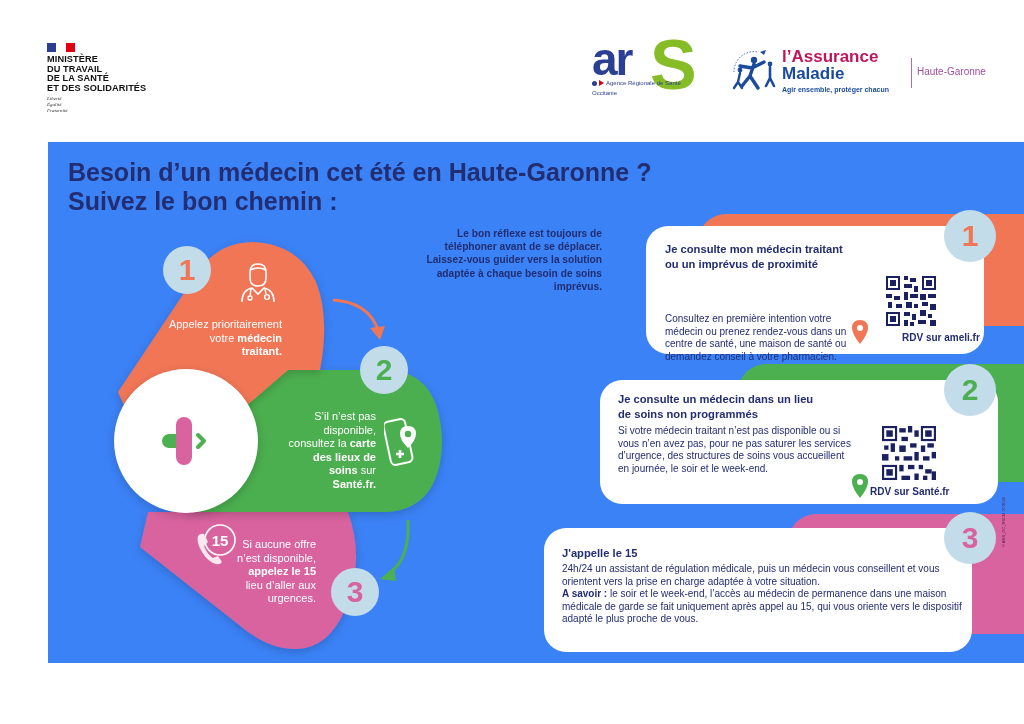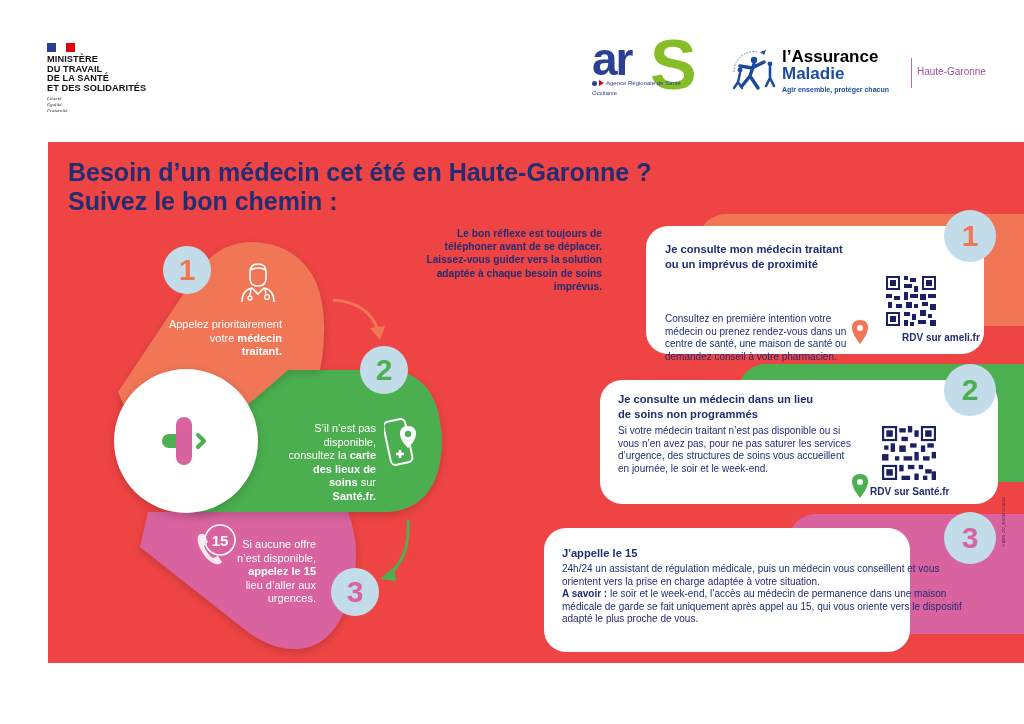--- a/index.html
+++ b/index.html
@@ -19,28 +19,28 @@
   .ars { position: absolute; left: 592px; top: 40px; width: 112px; height: 68px; }
   .ars .ar { position: absolute; left: 0; top: -8px; font-family: "Liberation Sans", sans-serif; font-weight: bold; font-size: 46px; color: #2b3f94; letter-spacing: -2px; }
   .ars .s { position: absolute; left: 58px; top: -10px; font-family: "Liberation Sans", sans-serif; font-weight: bold; font-size: 70px; color: #86bc25; line-height: 1; }
   .ars .agency { position: absolute; left: 0; top: 40px; font-family: "Liberation Sans", sans-serif; font-size: 6px; color: #2b3f94; white-space: nowrap; display: flex; align-items: center; gap: 2px; }
   .ars .agency .dot { width: 5px; height: 5px; border-radius: 50%; background: #2b3f94; display: inline-block; }
   .ars .agency .tri { width: 0; height: 0; border-left: 5px solid #e1000f; border-top: 3px solid transparent; border-bottom: 3px solid transparent; display: inline-block; }
   .ars .region { position: absolute; left: 0; top: 50px; font-family: "Liberation Sans", sans-serif; font-size: 6px; color: #2b3f94; }
 
   .cnam { position: absolute; left: 728px; top: 46px; width: 180px; height: 56px; }
   .cnam .emblem { position: absolute; left: 0; top: 0; width: 52px; height: 50px; }
-  .cnam .t1 { position: absolute; left: 54px; top: 2px; font-family: "Liberation Sans", sans-serif; font-weight: bold; font-size: 17px; line-height: 17px; color: #000000; }
+  .cnam .t1 { position: absolute; left: 54px; top: 2px; font-family: "Liberation Sans", sans-serif; font-weight: bold; font-size: 17px; line-height: 17px; color: #be185d; }
   .cnam .t2 { position: absolute; left: 54px; top: 19px; font-family: "Liberation Sans", sans-serif; font-weight: bold; font-size: 17px; line-height: 17px; color: #1b4b9b; }
   .cnam .t3 { position: absolute; left: 54px; top: 40px; font-family: "Liberation Sans", sans-serif; font-weight: bold; font-size: 7px; color: #1b4b9b; white-space: nowrap; }
   .dept-sep { position: absolute; left: 911px; top: 58px; width: 1px; height: 30px; background: #b06cb4; }
   .dept { position: absolute; left: 917px; top: 66px; font-family: "Liberation Sans", sans-serif; font-size: 10px; color: #a0509f; }
 
   
-  .panel { position: absolute; left: 48px; top: 142px; width: 976px; height: 521px; background: #ef4444; overflow: hidden; }
+  .panel { position: absolute; left: 48px; top: 142px; width: 976px; height: 521px; background: #3b82f6; overflow: hidden; }
   .title { position: absolute; left: 20px; top: 16px; font-family: "Liberation Sans", sans-serif; font-weight: bold; font-size: 25px; line-height: 29px; color: #222d72; }
   .intro { position: absolute; left: 376px; top: 85px; width: 178px; text-align: right; font-family: "Liberation Sans", sans-serif; font-weight: bold; font-size: 10.2px; line-height: 13.2px; color: #222d72; }
 
   
   .diagram { position: absolute; left: 0; top: 0; width: 420px; height: 521px; }
   .shape { position: absolute; }
   .step-text { position: absolute; text-align: right; font-family: "Liberation Sans", sans-serif; font-size: 11px; line-height: 13.5px; color: #ffffff; }
   .step-text b { font-weight: bold; }
   .num-bubble { position: absolute; width: 48px; height: 48px; border-radius: 50%; background: #c3dcea; display: flex; align-items: center; justify-content: center; font-family: "Liberation Sans", sans-serif; font-weight: bold; font-size: 30px; }
   .logo-circle { position: absolute; left: 66px; top: 227px; width: 144px; height: 144px; border-radius: 50%; background: #ffffff; box-shadow: 0 3px 10px rgba(0,0,0,0.18); }
@@ -145,21 +145,21 @@
       <path d="M4 40 Q4 28 14 26 L20 32 L26 26 Q36 28 36 40" fill="none" stroke="#fff" stroke-width="1.6"></path>
       <path d="M13 27 L12 34" stroke="#fff" stroke-width="1.4"></path>
       <circle cx="12" cy="36" r="2" fill="none" stroke="#fff" stroke-width="1.4"></circle>
       <path d="M27 27 L28 32" stroke="#fff" stroke-width="1.4"></path>
       <circle cx="29" cy="35" r="2.4" fill="none" stroke="#fff" stroke-width="1.4"></circle>
     </svg>
     <div class="step-text" style="left:120px;top:176px;width:114px;">
       <span>Appelez prioritairement votre </span><b>médecin traitant.</b>
     </div>
 
-    <div class="step-text" style="left:236px;top:268px;width:92px;margin-top:12px;">
+    <div class="step-text" style="left:236px;top:268px;width:92px;">
       <span>S’il n’est pas disponible, consultez la </span><b>carte des lieux de soins</b><span> sur </span><b>Santé.fr.</b>
     </div>
     <svg class="shape" style="left:336px;top:272px;" width="36" height="56" viewBox="0 0 36 56">
       <rect x="3" y="6" width="22" height="44" rx="5" transform="rotate(-12 14 28)" fill="none" stroke="#fff" stroke-width="2"></rect>
       <path d="M24 12 Q16 12 16 20 Q16 26 24 34 Q32 26 32 20 Q32 12 24 12 Z" fill="#fff"></path>
       <circle cx="24" cy="20" r="3.2" fill="#4caf50"></circle>
       <path d="M12 40 h8 M16 36 v8" stroke="#fff" stroke-width="2.6"></path>
     </svg>
 
     <svg class="shape" style="left:146px;top:380px;" width="46" height="46" viewBox="0 0 46 46">
@@ -285,21 +285,21 @@
       <span>RDV sur Santé.fr</span>
     </div>
   </div>
   <svg class="shape" style="left:804px;top:332px;" width="16" height="24" viewBox="0 0 16 24">
     <path d="M8 0 Q0 0 0 8 Q0 14 8 24 Q16 14 16 8 Q16 0 8 0 Z" fill="#4caf50"></path>
       <circle cx="8" cy="8" r="3" fill="#fff"></circle>
   </svg>
   <div class="card-num" style="left:896px;top:222px;color:#4caf50;">2</div>
 
   <div class="band" style="left:740px;top:372px;width:236px;height:120px;background:#d9639f;"></div>
-  <div class="card" style="left:496px;top:386px;width:366px;height:124px;">
+  <div class="card" style="left:496px;top:386px;width:428px;height:124px;">
     <h3 style="left:18px;top:18px;">J'appelle le 15</h3>
     <p style="left:18px;top:35px;width:400px;">
       <span>24h/24 un assistant de régulation médicale, puis un médecin vous conseillent et vous orientent vers la prise en charge adaptée à votre situation.</span><br>
       <b>A savoir :</b><span> le soir et le week-end, l’accès au médecin de permanence dans une maison médicale de garde se fait uniquement après appel au 15, qui vous oriente vers le dispositif adapté le plus proche de vous.</span>
     </p>
   </div>
   <div class="card-num" style="left:896px;top:370px;color:#d9639f;">3</div>
 
   <div class="credit">© ARS_OC_RSCM 07/2024</div>
 </div>

